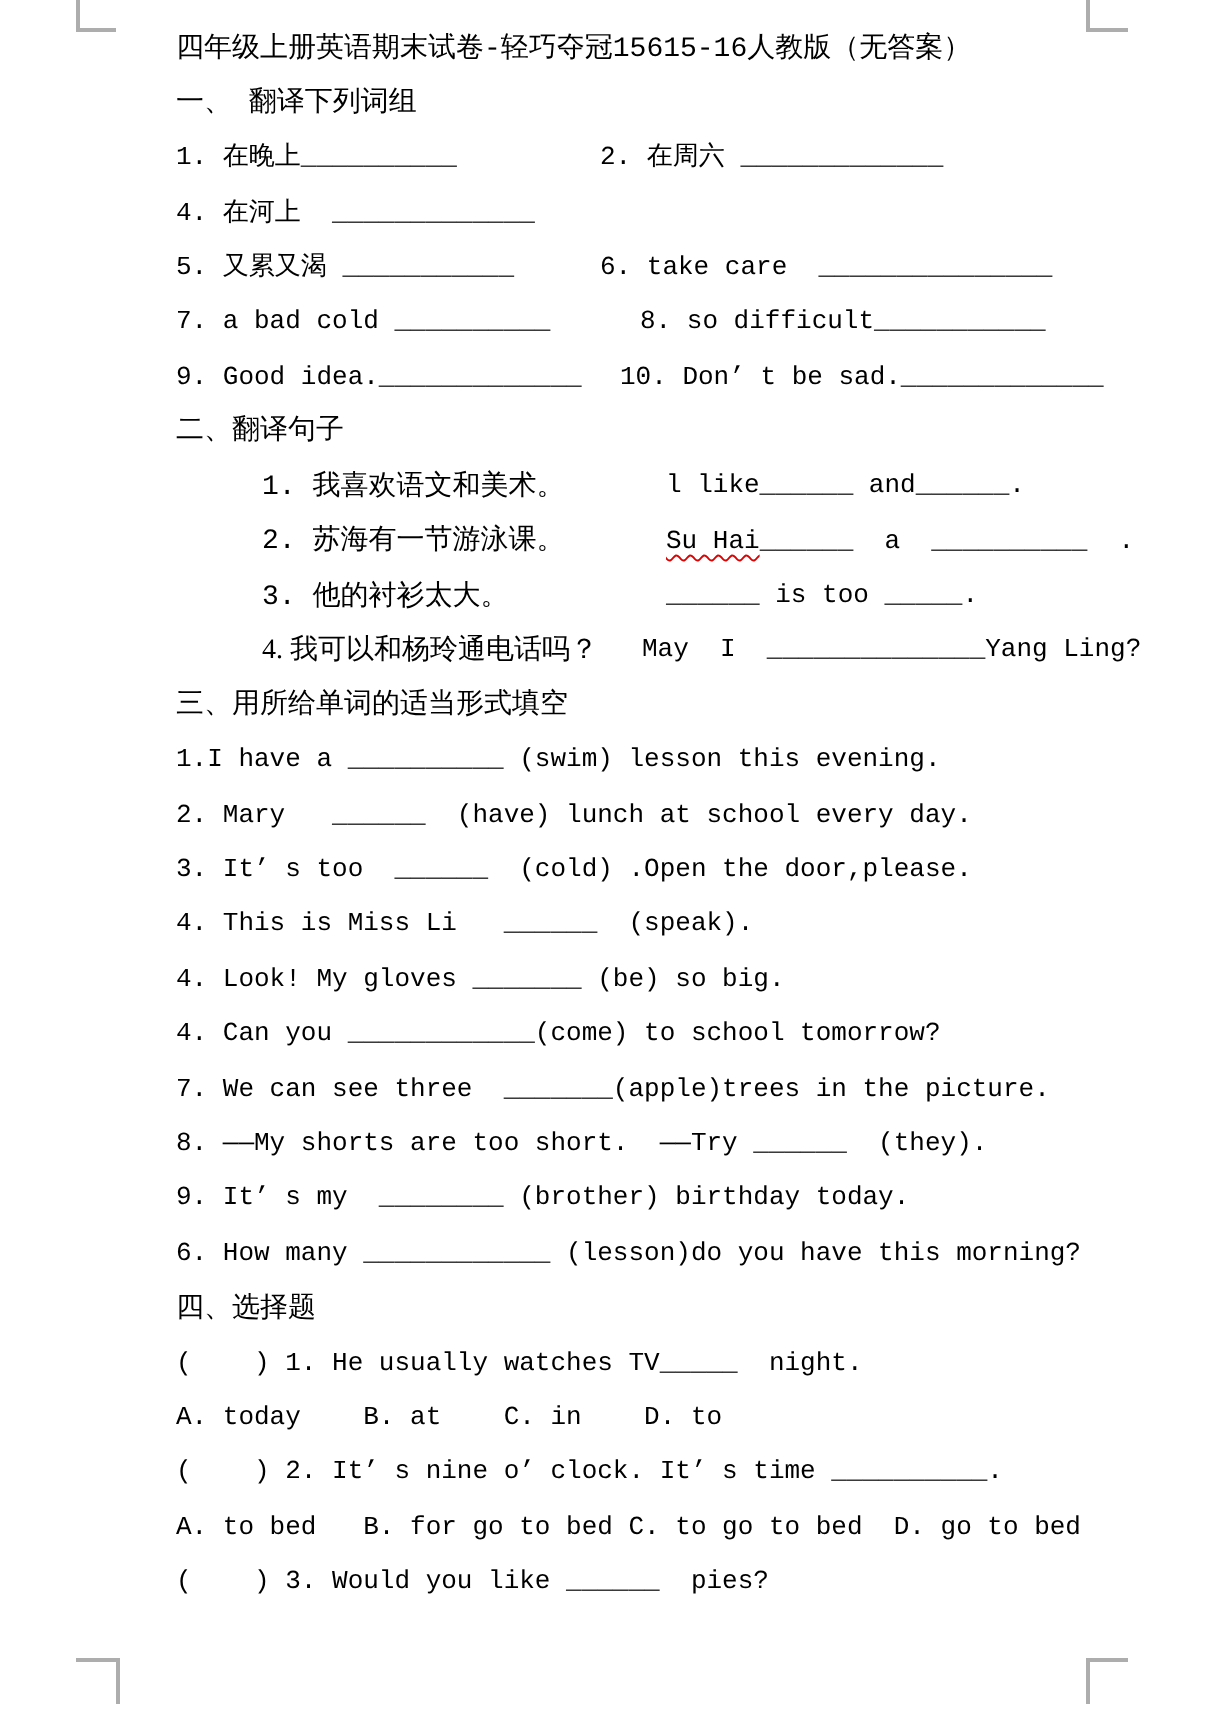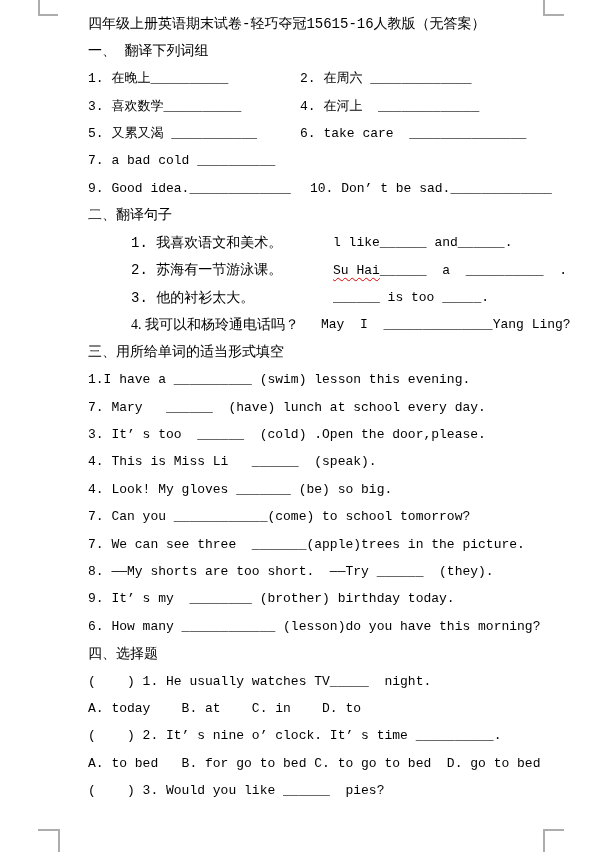--- a/index.html
+++ b/index.html
@@ -54,29 +54,29 @@
     </div>
 
     <div class="line heading">
       <span>一、 翻译下列词组</span>
     </div>
     <div class="line row-s1">
       <span class="cell-l">1. 在晚上__________</span>
       <span class="cell-r">2. 在周六 _____________</span>
     </div>
     <div class="line row-s1">
-      <span class="cell-l">3. 喜欢数学__________</span>
       <span class="cell-r">4. 在河上  _____________</span>
     </div>
     <div class="line row-s1">
       <span class="cell-l">5. 又累又渴 ___________</span>
       <span class="cell-r">6. take care  _______________</span>
     </div>
     <div class="line row-s1 pad20">
       <span class="cell-l">7. a bad cold __________</span>
+      <span class="cell-r">8. so difficult___________</span>
     </div>
     <div class="line row-s1 pad10">
       <span class="cell-l">9. Good idea._____________</span>
       <span class="cell-r">10. Don’ t be sad._____________</span>
     </div>
 
     <div class="line heading">
       <span>二、翻译句子</span>
     </div>
     <div class="line row-s2">
@@ -96,33 +96,33 @@
       <span class="en"><span class="wavy"></span><span>May  I  ______________Yang Ling?</span></span>
     </div>
 
     <div class="line heading">
       <span>三、用所给单词的适当形式填空</span>
     </div>
     <div class="line">
         <span>1.I have a __________ (swim) lesson this evening.</span>
       </div>
     <div class="line">
-        <span>7. Mary   ______  (have) lunch at school every day.</span>
+        <span>2. Mary   ______  (have) lunch at school every day.</span>
       </div>
     <div class="line">
         <span>3. It’ s too  ______  (cold) .Open the door,please.</span>
       </div>
     <div class="line">
         <span>4. This is Miss Li   ______  (speak).</span>
       </div>
     <div class="line">
         <span>4. Look! My gloves _______ (be) so big.</span>
       </div>
     <div class="line">
-        <span>7. Can you ____________(come) to school tomorrow?</span>
+        <span>4. Can you ____________(come) to school tomorrow?</span>
       </div>
     <div class="line">
         <span>7. We can see three  _______(apple)trees in the picture.</span>
       </div>
     <div class="line">
         <span>8. ——My shorts are too short.  ——Try ______  (they).</span>
       </div>
     <div class="line">
         <span>9. It’ s my  ________ (brother) birthday today.</span>
       </div>

